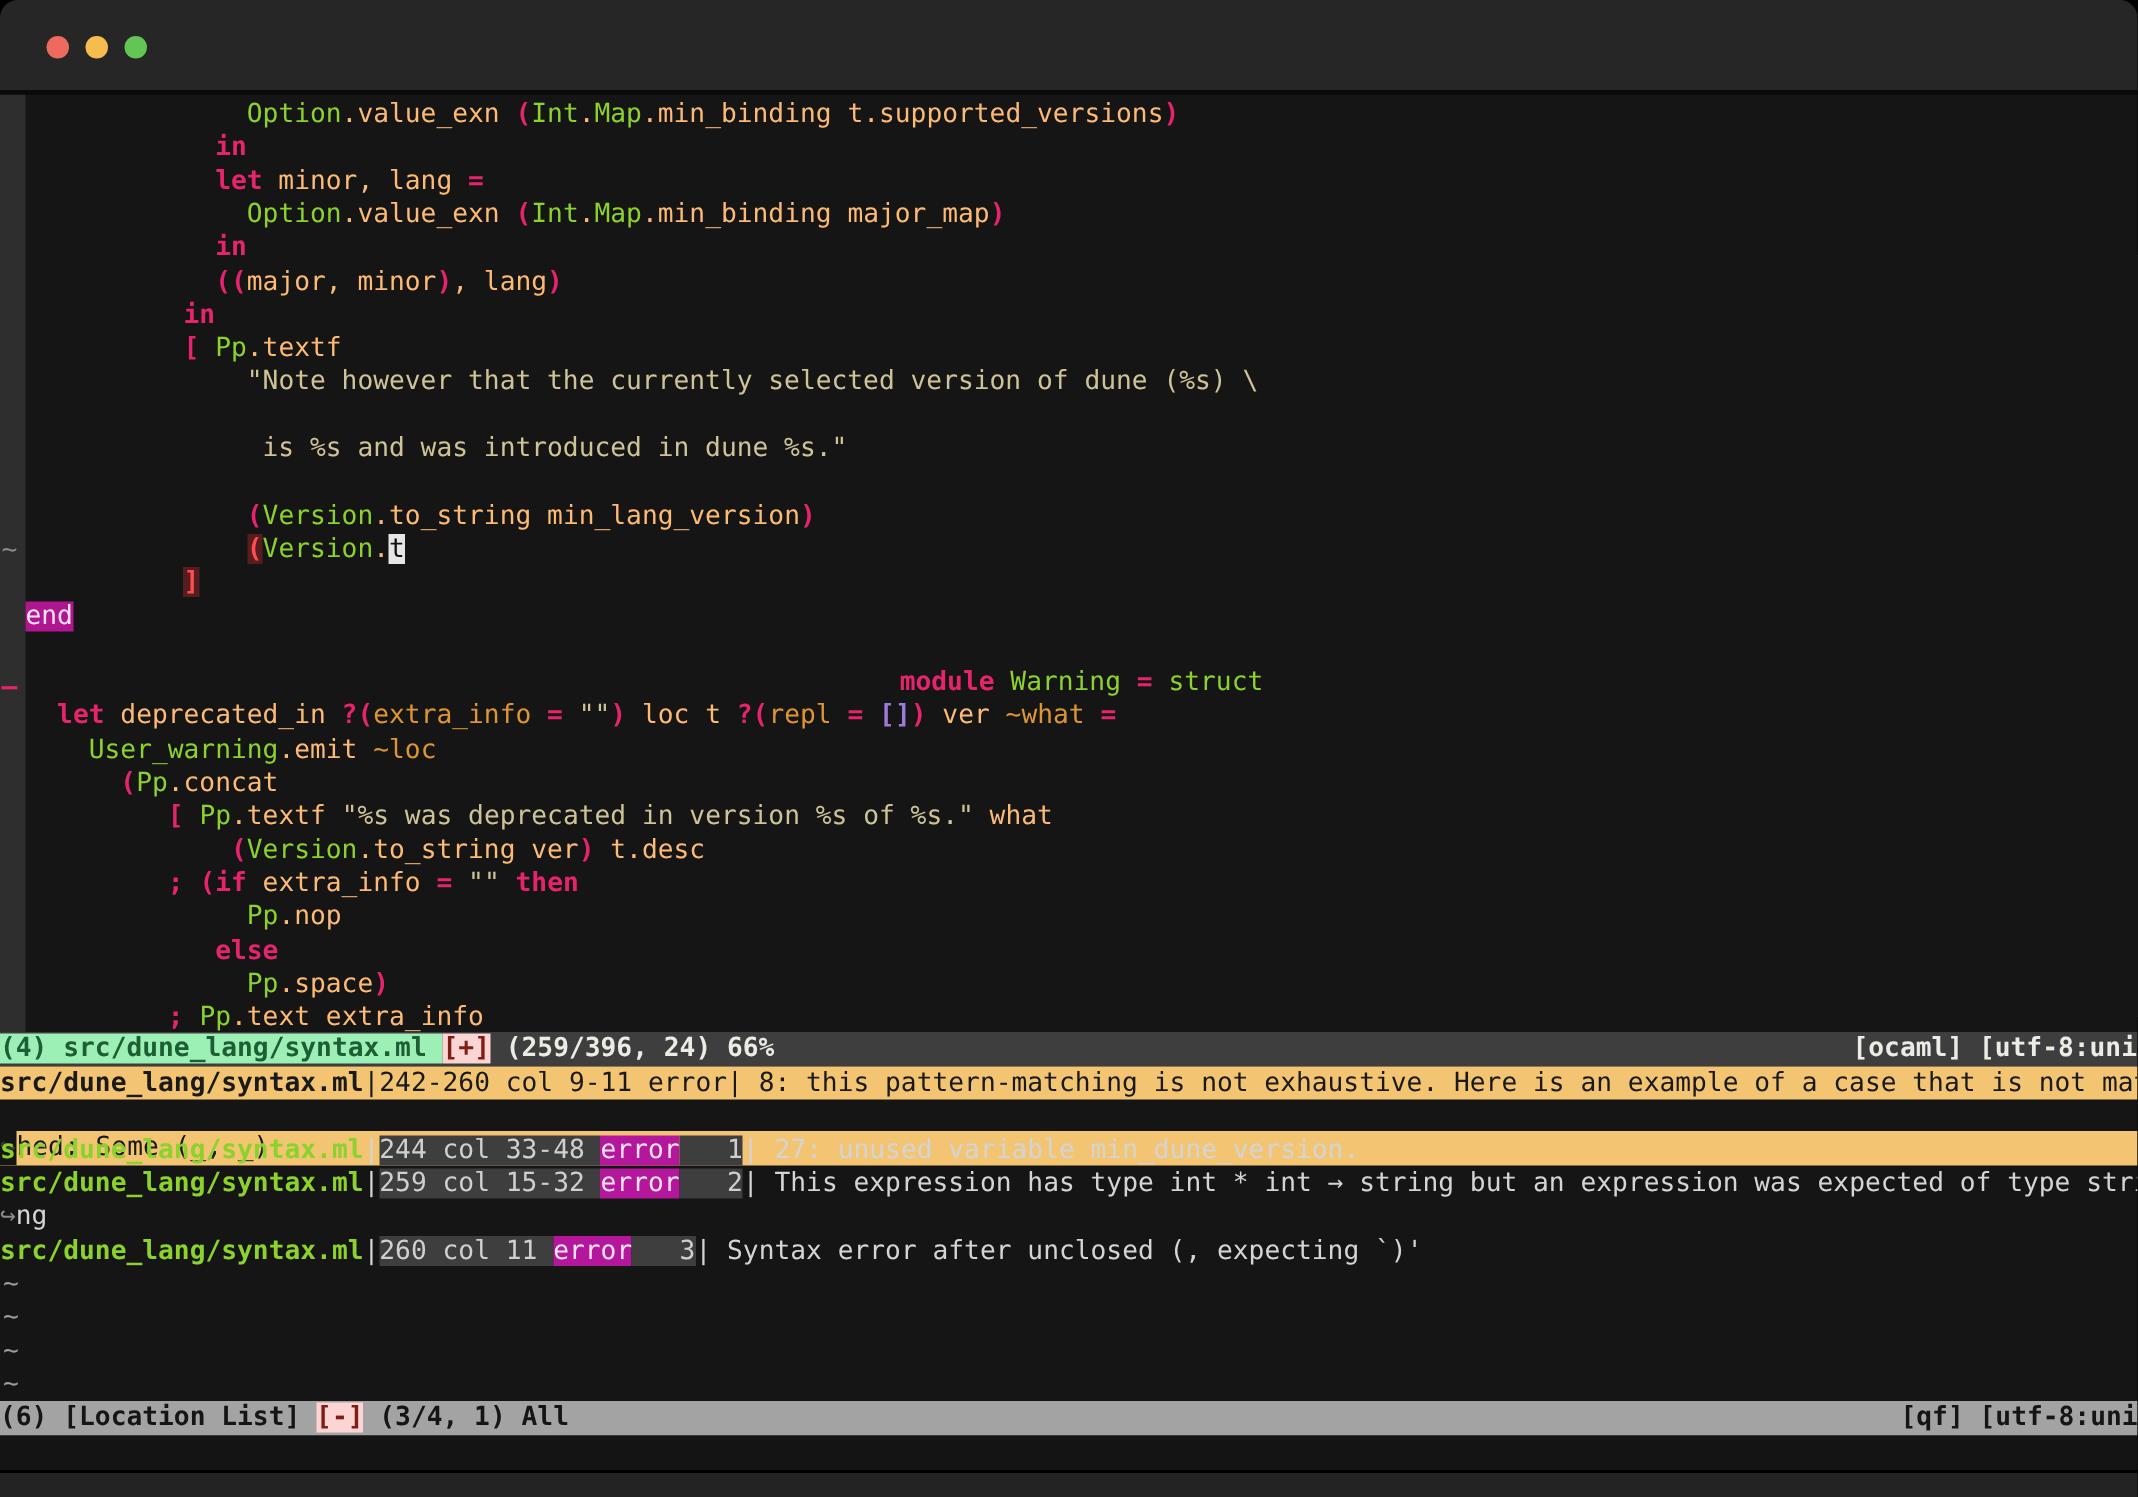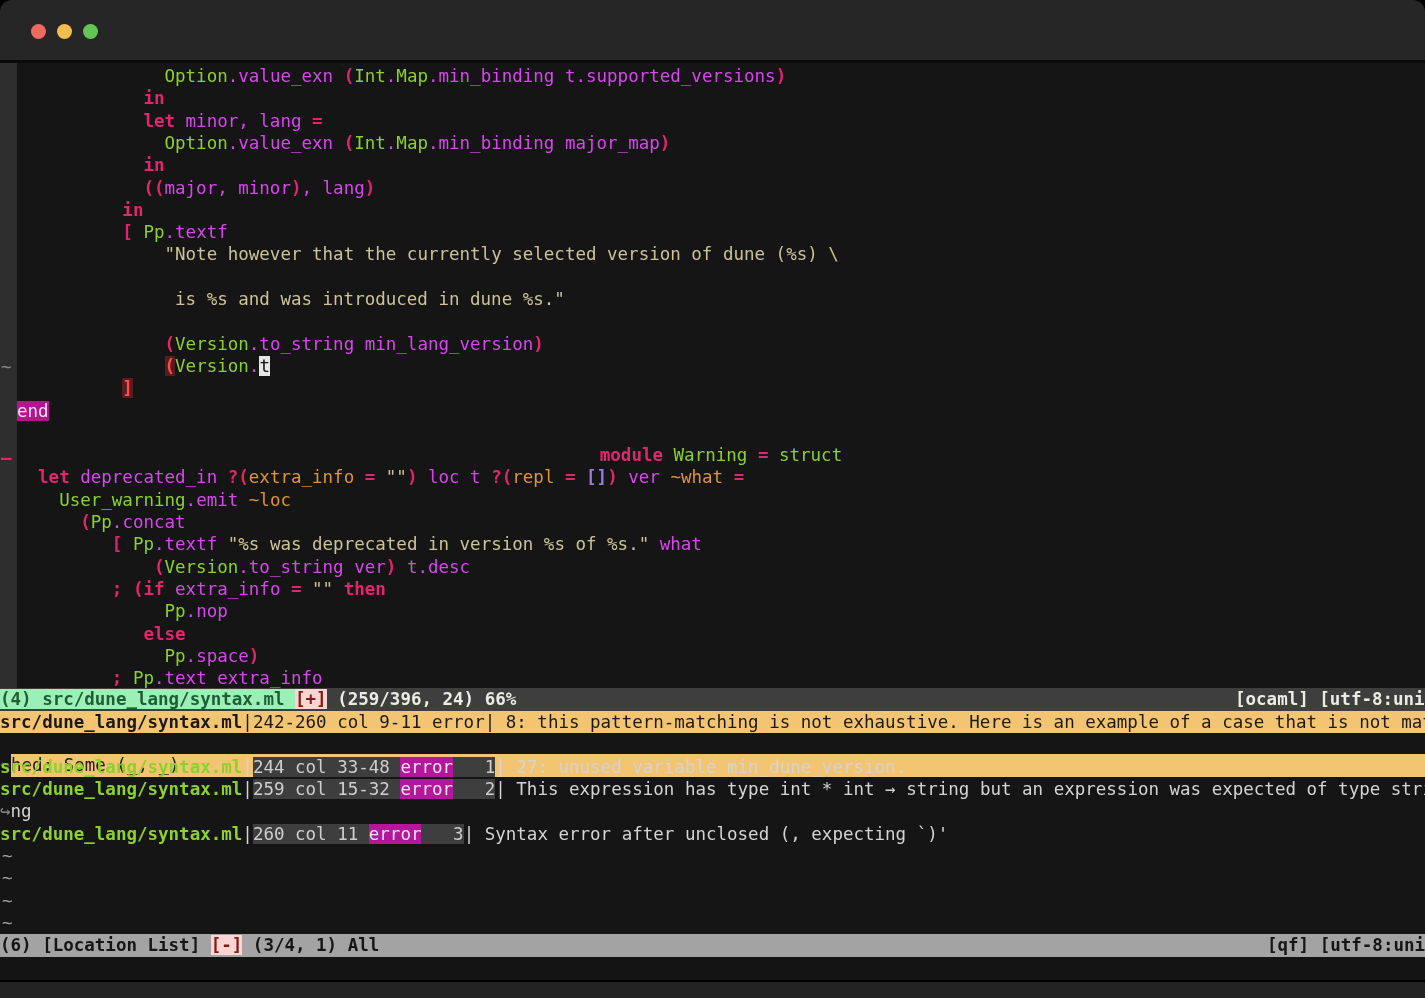--- a/index.html
+++ b/index.html
@@ -15,21 +15,21 @@
   #btn-min{left:57px;background:#f5bd4f;}
   #btn-zoom{left:83px;background:#62c554;}
   
   #term{top:63px;left:0;width:1425px;height:917px;background:#151515;overflow:hidden;}
   #sliver{top:0;left:0;width:17px;height:625px;background:#2e2e2e;color:#8a8a8a;}
   #sliver .mk{position:absolute;left:1px;height:22px;line-height:22px;}
   #sliver .dash{color:#e6246d;font-weight:bold;}
   #code{top:0;left:17px;right:0;bottom:292px;}
   .crow{position:absolute;left:17px;width:1408px;height:22.3px;line-height:22.3px;
         white-space:pre;color:#d4d4d4;}
-  .tk-w{color:#d946ef;}
+  .tk-w{color:#fdba74;}
   .tk-k{color:#e6246d;font-weight:bold;}
   .tk-m{color:#8bd22c;}
   .tk-s{color:#cdc397;}
   .tk-o{color:#de9532;}
   .tk-p{color:#9a7cdb;font-weight:bold;}
   .tk-r{color:#ff4d4d;background:#571c20;font-weight:bold;}
   .tk-e{color:#f6e3f1;background:#b01690;}
   .tk-c{color:#111;background:#e6e6e6;}
   
   .sl{height:22.5px;line-height:22.5px;white-space:pre;font-weight:bold;overflow:visible;}

